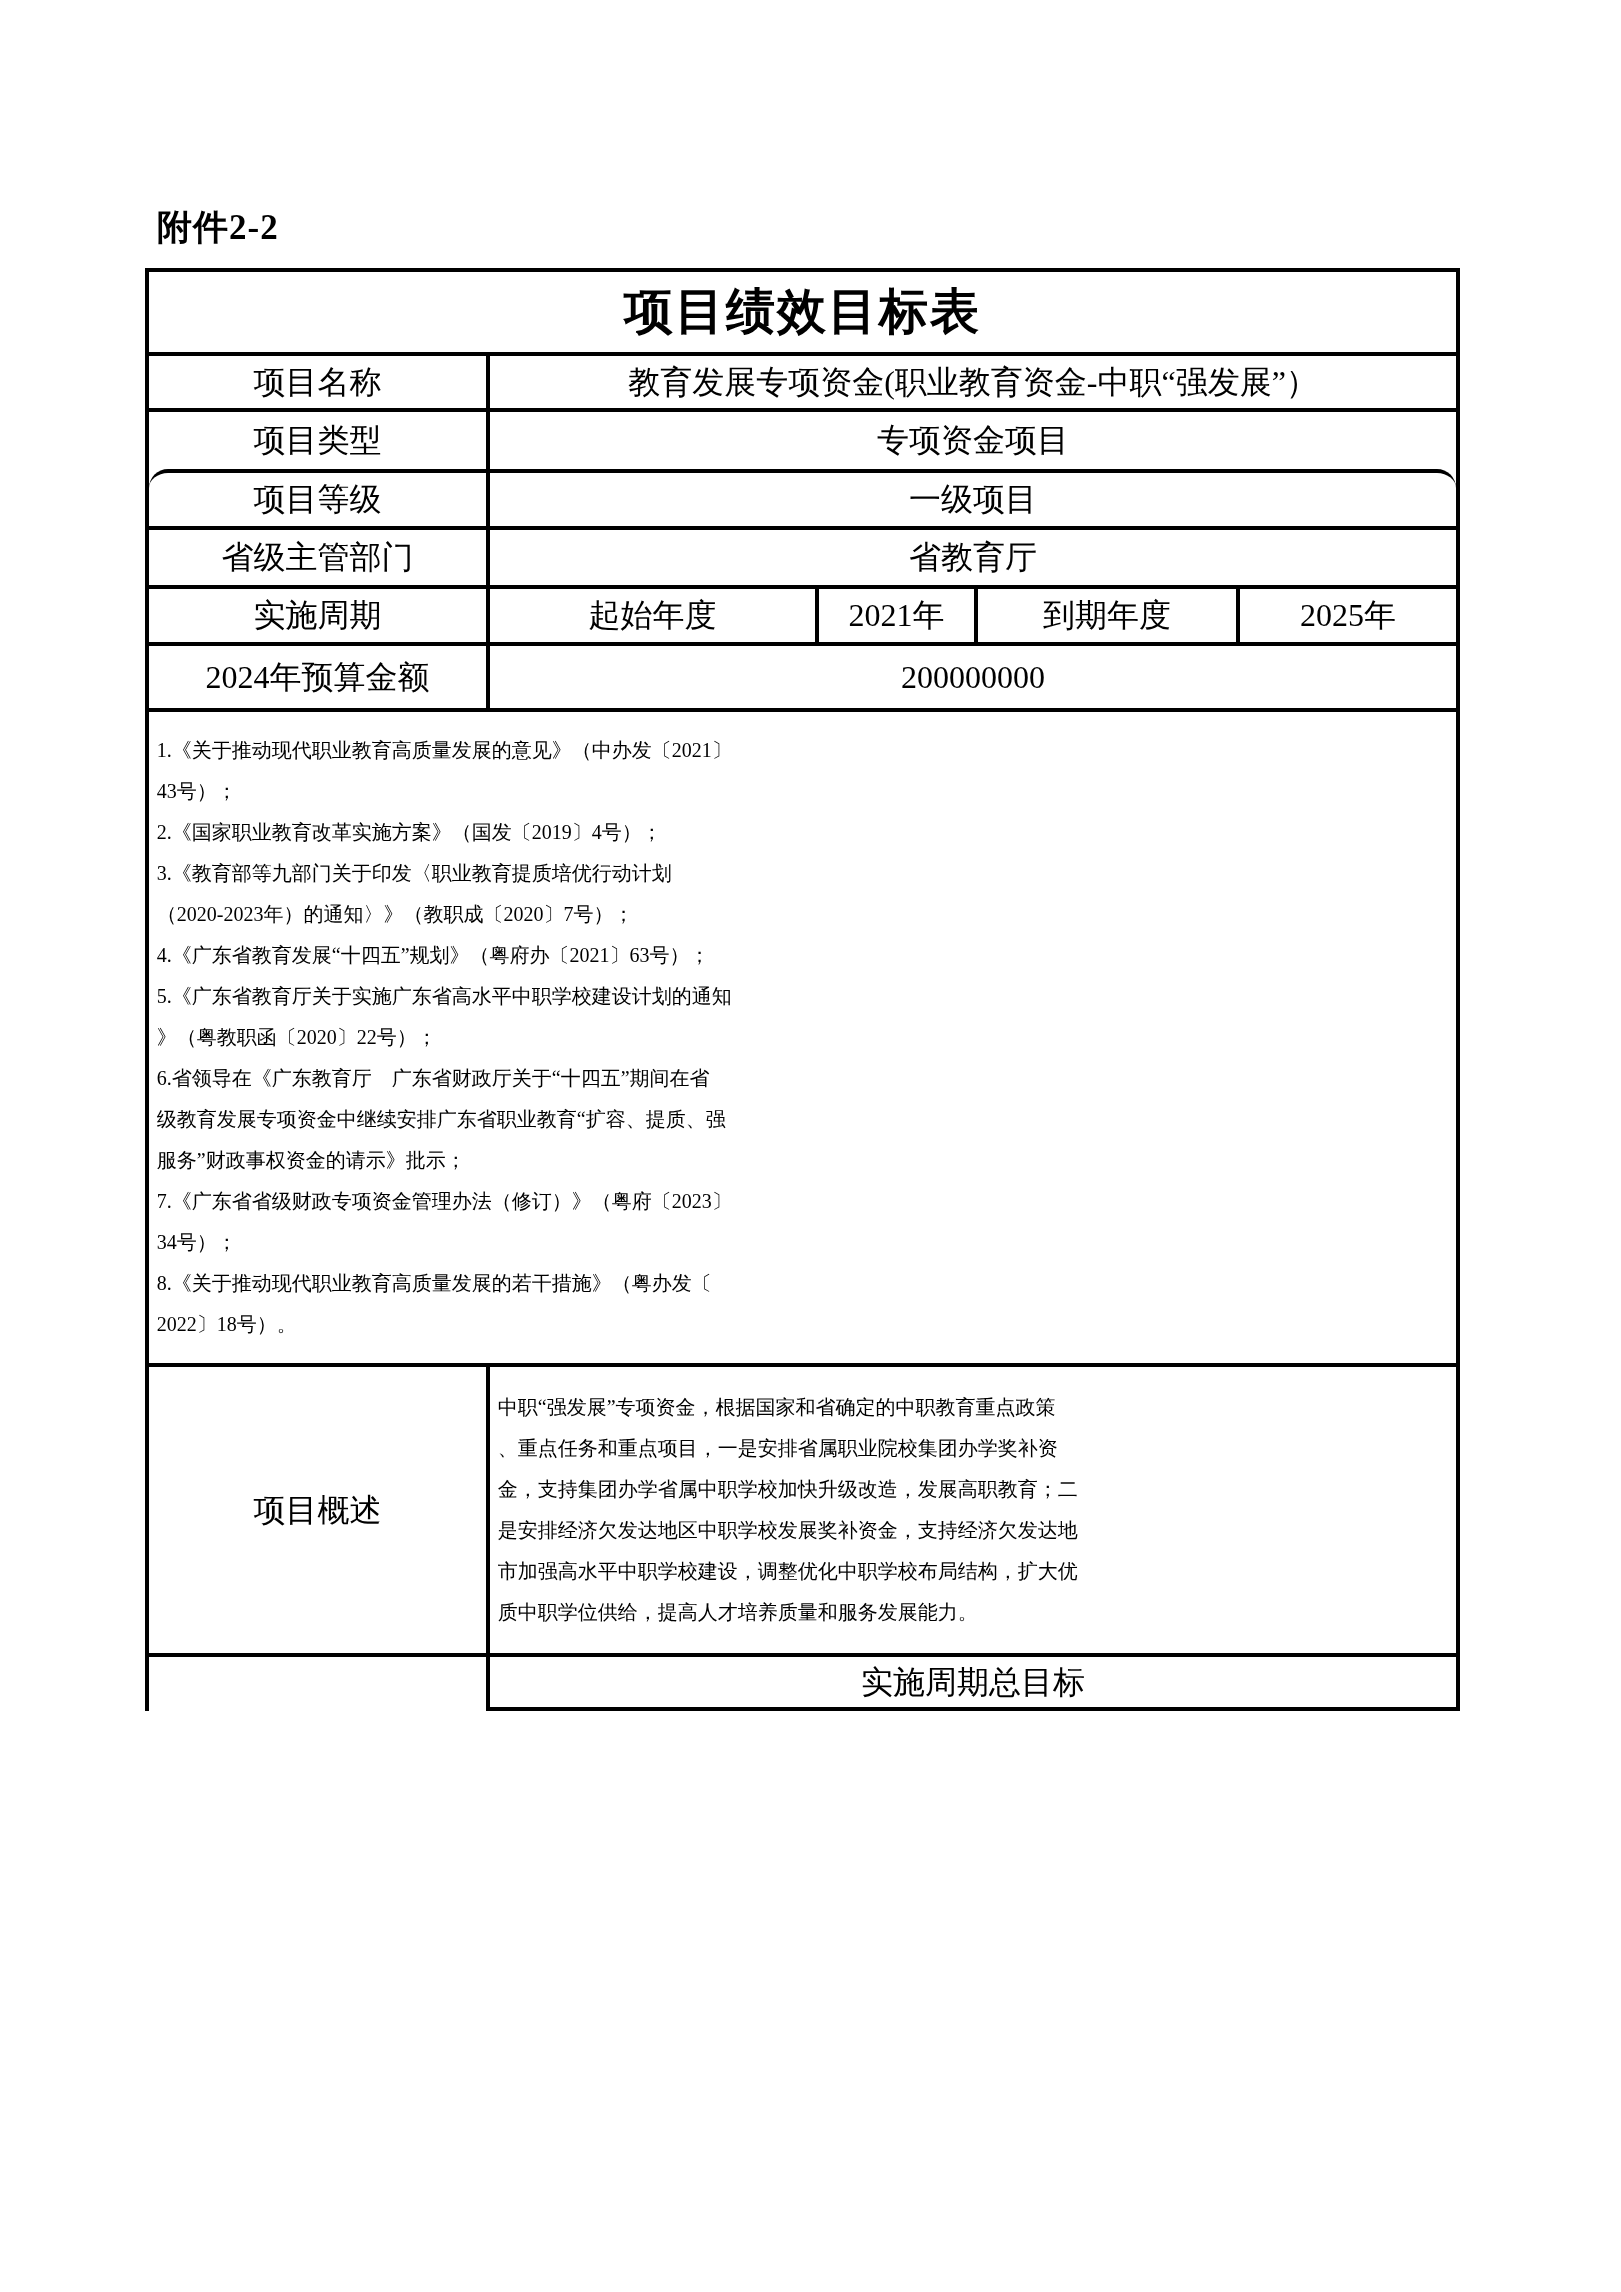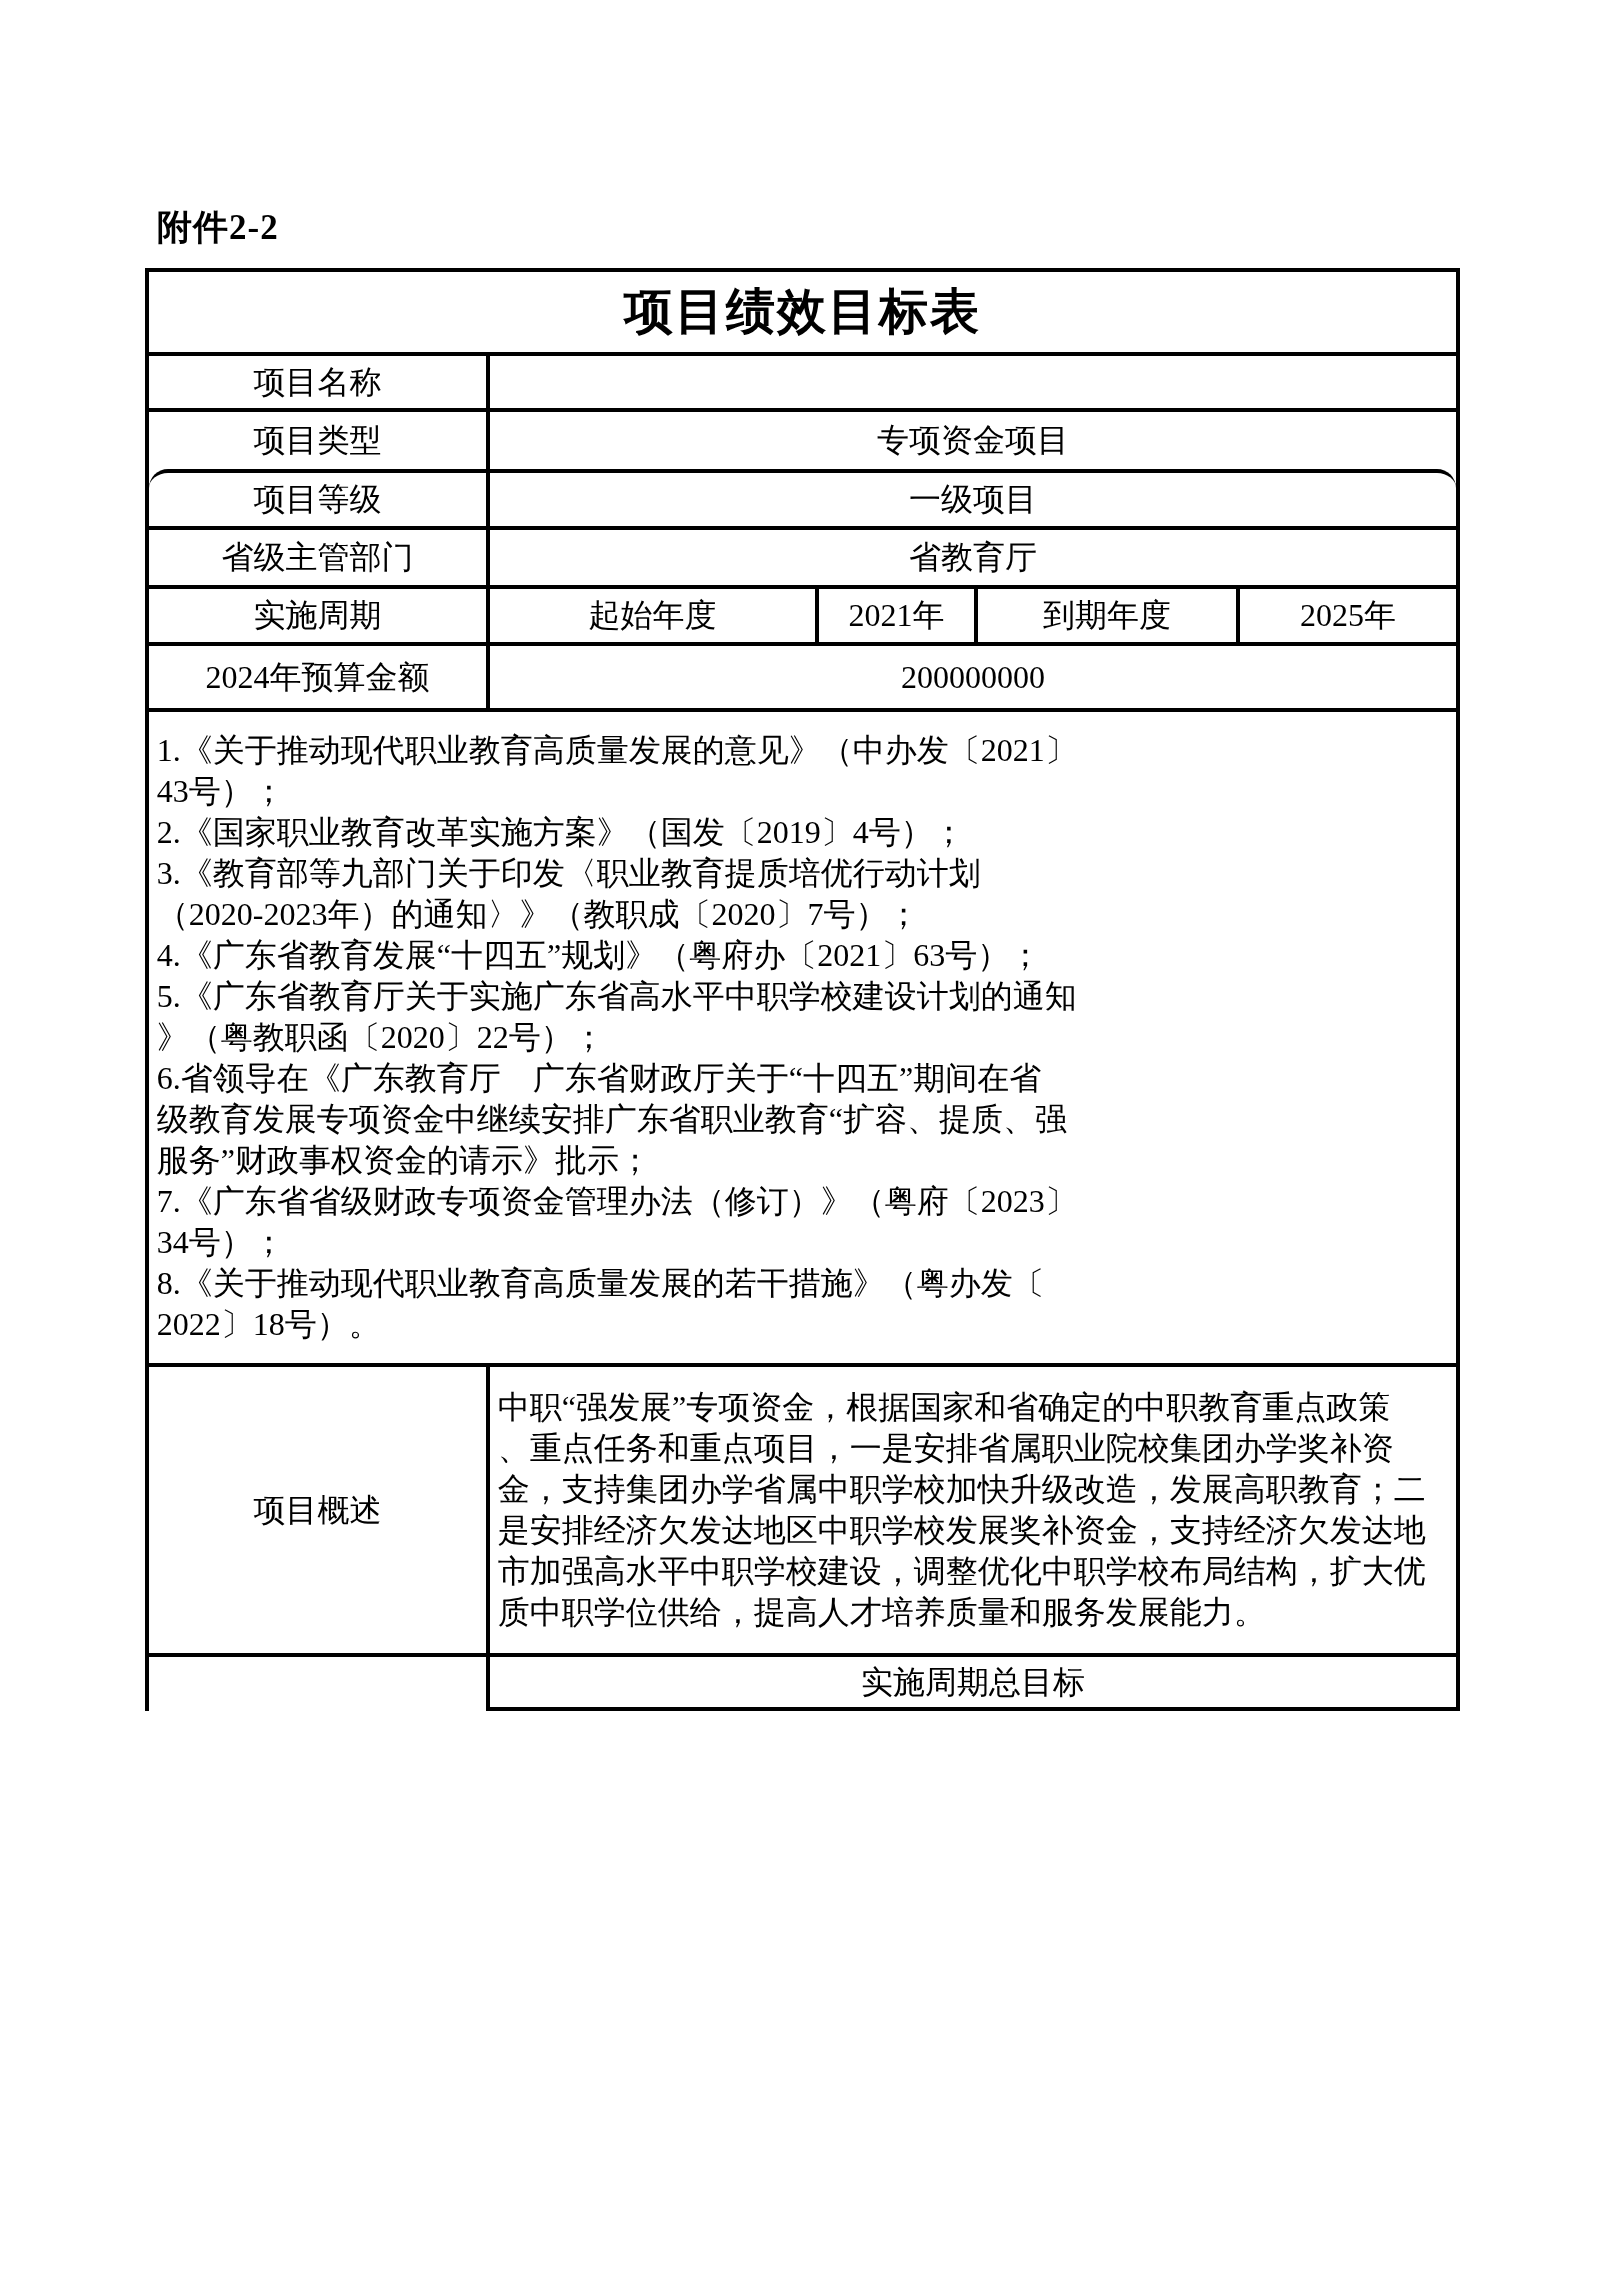--- a/index.html
+++ b/index.html
@@ -61,21 +61,21 @@
     font-weight: bold;
     letter-spacing: 2px;
     text-align: center;
     border-radius: 13px;
   }
   .para {
     justify-content: flex-start;
     align-items: center;
     text-align: left;
     padding: 0 9.8px 0 7.8px;
-    font-size: 32px;
+    font-size: 20px;
     line-height: 41px;
     white-space: pre-line;
   }
   .sub-w1 { width: 329px; flex: none; }
   .sub-w2 { width: 159px; flex: none; }
   .sub-w3 { width: 262px; flex: none; }
   .sub-last { flex: 1; }
   .h-title   { height: 80px; }
   .h-r1 { height: 56px; }
   .h-r2 { height: 61px; }
@@ -97,20 +97,21 @@
   <div class="attachment">附件2-2</div>
 
   <div class="ptable">
 
     <div class="row first h-title">
       <div class="cell title-cell">项目绩效目标表</div>
     </div>
 
     <div class="row h-r1">
       <div class="cell label-col divider-right">项目名称</div>
+      <div class="cell value-col">教育发展专项资金(职业教育资金-中职“强发展”）</div>
     </div>
 
     <div class="row h-r2">
       <div class="cell label-col divider-right">项目类型</div>
       <div class="cell value-col">专项资金项目</div>
     </div>
 
     <div class="row h-r3">
       <div class="cell label-col divider-right">项目等级</div>
       <div class="cell value-col">一级项目</div>

